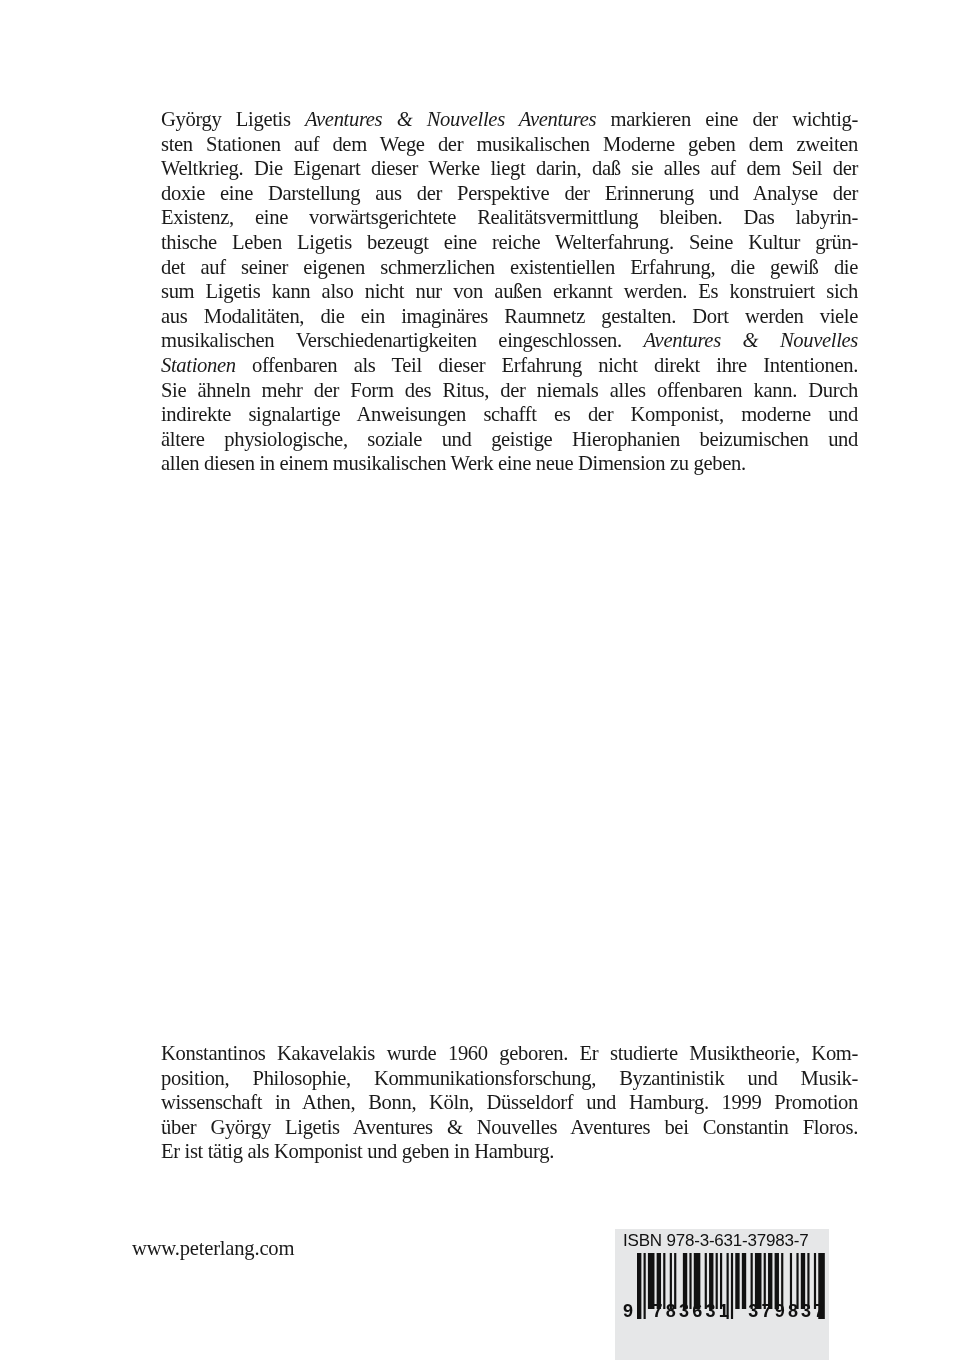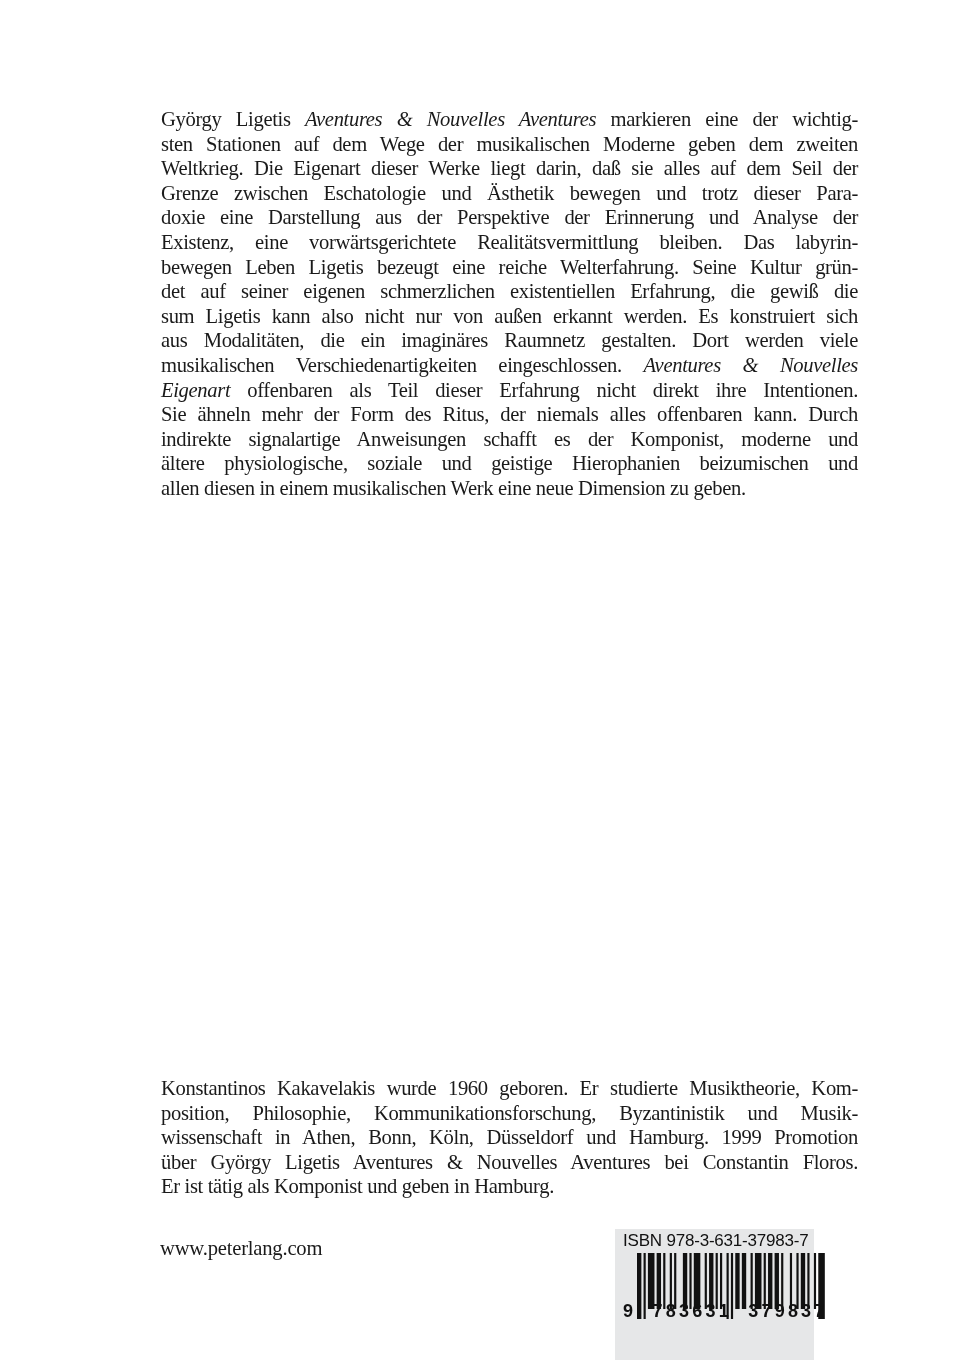--- a/index.html
+++ b/index.html
@@ -12,28 +12,28 @@
   .para {
     position: absolute; left: 132px; width: 697px;
     font-size: 20.6px; line-height: 24.6px;
     text-align: justify; letter-spacing: -0.35px;
     font-stretch: condensed;
     margin-left: 29px;
   }
   .para .line { display: block; white-space: nowrap; text-align-last: justify; text-align: justify; }
   .para .line.last { text-align-last: left; }
   #blurb { top: 107px; }
-  #bio { top: 1076px; }
+  #bio { top: 1041px; }
   em { font-style: italic; }
   #url {
     position: absolute; left: 132px; top: 1237px;
-    font-size: 20.6px; letter-spacing: -0.2px; margin-left: 28px;
+    font-size: 20.6px; letter-spacing: -0.2px;
   }
   #barcode-box {
-    position: absolute; left: 615px; top: 1229px; width: 199px; height: 131px;
+    position: absolute; left: 615px; top: 1229px; width: 214px; height: 131px;
     background: #e6e7e8;
   }
   #isbn-label {
     position: absolute; left: 8px; top: 2px;
     font-family: "Liberation Sans", "DejaVu Sans", sans-serif;
     font-size: 17px; letter-spacing: -0.2px; color: #111;
   }
   #bars {
     position: absolute; left: 22px; top: 24px; width: 190px; height: 66px;
   }
@@ -44,29 +44,28 @@
     white-space: pre;
   }
 </style>
 </head>
 <body>
 
 <div id="blurb" class="para">
     <span class="line"><span>György Ligetis </span><em>Aventures &amp; Nouvelles Aventures</em><span> markieren eine der wichtig-</span></span>
     <span class="line"><span>sten Stationen auf dem Wege der musikalischen Moderne geben dem zweiten</span></span>
     <span class="line"><span>Weltkrieg. Die Eigenart dieser Werke liegt darin, daß sie alles auf dem Seil der</span></span>
-    <span class="line"><span>Grenze zwischen Eschatologie und Ästhetik bewegen und trotz dieser Para-</span></span>
     <span class="line"><span>doxie eine Darstellung aus der Perspektive der Erinnerung und Analyse der</span></span>
     <span class="line"><span>Existenz, eine vorwärtsgerichtete Realitätsvermittlung bleiben. Das labyrin-</span></span>
-    <span class="line"><span>bewegen Leben Ligetis bezeugt eine reiche Welterfahrung. Seine Kultur grün-</span></span>
+    <span class="line"><span>thische Leben Ligetis bezeugt eine reiche Welterfahrung. Seine Kultur grün-</span></span>
     <span class="line"><span>det auf seiner eigenen schmerzlichen existentiellen Erfahrung, die gewiß die</span></span>
     <span class="line"><span>sum Ligetis kann also nicht nur von außen erkannt werden. Es konstruiert sich</span></span>
     <span class="line"><span>aus Modalitäten, die ein imaginäres Raumnetz gestalten. Dort werden viele</span></span>
     <span class="line"><span>musikalischen Verschiedenartigkeiten eingeschlossen. </span><em>Aventures &amp; Nouvelles</em></span>
-    <span class="line"><em>Eigenart</em><span> offenbaren als Teil dieser Erfahrung nicht direkt ihre Intentionen.</span></span>
+    <span class="line"><em>Stationen</em><span> offenbaren als Teil dieser Erfahrung nicht direkt ihre Intentionen.</span></span>
     <span class="line"><span>Sie ähneln mehr der Form des Ritus, der niemals alles offenbaren kann. Durch</span></span>
     <span class="line"><span>indirekte signalartige Anweisungen schafft es der Komponist, moderne und</span></span>
     <span class="line"><span>ältere physiologische, soziale und geistige Hierophanien beizumischen und</span></span>
     <span class="line last"><span>allen diesen in einem musikalischen Werk eine neue Dimension zu geben.</span></span>
   </div>
 <div id="bio" class="para">
     <span class="line"><span>Konstantinos Kakavelakis wurde 1960 geboren. Er studierte Musiktheorie, Kom-</span></span>
     <span class="line"><span>position, Philosophie, Kommunikationsforschung, Byzantinistik und Musik-</span></span>
     <span class="line"><span>wissenschaft in Athen, Bonn, Köln, Düsseldorf und Hamburg. 1999 Promotion</span></span>
     <span class="line"><span>über György Ligetis Aventures &amp; Nouvelles Aventures bei Constantin Floros.</span></span>

